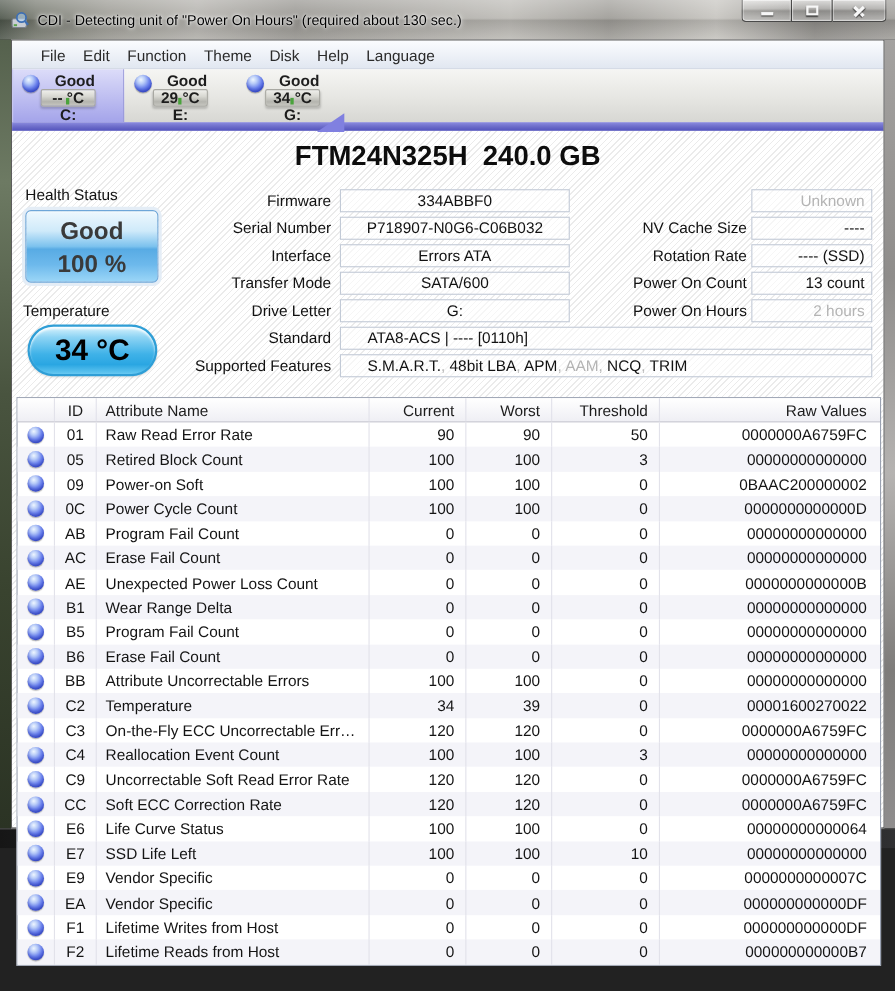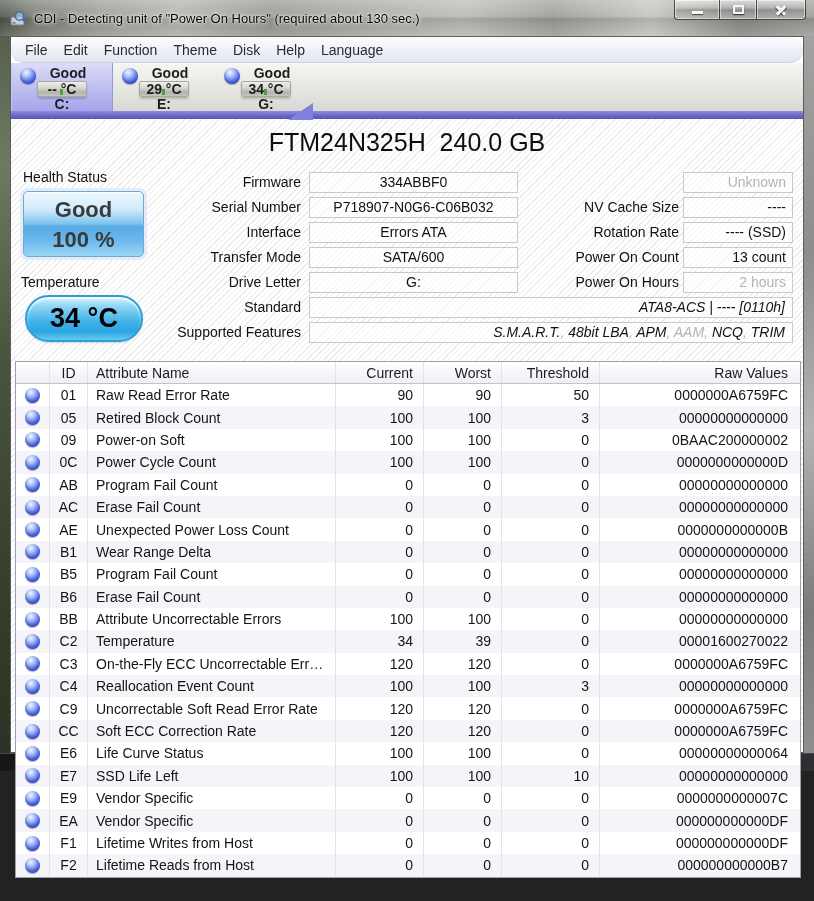--- a/index.html
+++ b/index.html
@@ -51,21 +51,21 @@
   .client {
     position:absolute; top:36px; left:10px; right:10px; bottom:18px;
     background:#fff; border:1px solid #5c5c5c;
     display:flex; flex-direction:column;
   }
 
   .menubar {
     height:26px; flex:0 0 26px;
     background:linear-gradient(180deg,#fbfcfe,#e1e7f1);
     border-bottom:1px solid #ccd4e0;
-    display:flex; align-items:center; padding:0 6px;border-radius:13px;
+    display:flex; align-items:center; padding:0 18px;
   }
   .menu-item { padding:3px 8px; font-size:14px; color:#2b2b2b; cursor:default; }
 
   .tabstrip {
     height:48px; flex:0 0 48px; position:relative; display:flex;
     background:linear-gradient(180deg,#f5f5f3 0%,#e6e6e2 55%,#d7d7d3 100%);
   }
   .tab { width:102px; position:relative; display:flex; flex-direction:column; align-items:center;
     padding-top:3px; font-size:14px; font-weight:bold; color:#1d1d1d; cursor:default; }
   .tab.selected {
@@ -94,21 +94,21 @@
     border-left:25px solid transparent; border-bottom:17px solid #8080e0;
   }
   .tab-accent { height:8px; flex:0 0 8px; background:linear-gradient(180deg,#8d8de0 0%,#6a6ac8 55%,#5353bd 100%); }
 
   
   .panel {
     position:relative; flex:1;
     background:repeating-linear-gradient(135deg,#ffffff 0px,#ffffff 3px,#ebebeb 3px,#ebebeb 4px);
   }
   .model-title { position:absolute; top:9px; left:0; right:0; text-align:center;
-    font-size:25px; font-weight:normal; color:#0d0d0d; white-space:pre; }
+    font-size:25px; font-weight:bold; color:#0d0d0d; white-space:pre; }
 
   .side-label { position:absolute; font-size:14px; color:#111; }
   .health-label { left:12px; top:50px; }
   .health-btn {
     position:absolute; left:12px; top:72px; width:121px; height:66px;
     border:1px solid #6ea6d8; border-radius:5px;
     background:linear-gradient(180deg,#eef8fe 0%,#cfeafa 28%,#7cc2ee 50%,#58abe4 54%,#6db9ec 76%,#9bd6f7 100%);
     box-shadow:0 0 0 3px #e4edf6, inset 0 1px 0 rgba(255,255,255,.85);
     text-align:center; color:#3a3a3a; font-weight:bold; font-size:22px; line-height:30px; padding-top:3px;
   }
@@ -125,21 +125,21 @@
     text-align:right; white-space:nowrap; }
   .f-label.left  { left:130px; width:160px; }
   .f-label.right { left:508px; width:160px; }
   .f-box {
     position:absolute; height:21px; font-size:14px; color:#111;
     border:1px solid #c2cad6; background:rgba(255,255,255,.55);
     line-height:19px; overflow:hidden; white-space:nowrap;
   }
   .f-box.left  { left:298px; width:209px; text-align:center; }
   .f-box.right { left:672px; width:110px; text-align:right; padding-right:6px; }
-  .f-box.wide  { left:298px; width:484px; text-align:right; padding:0 7px;font-style:italic; }
+  .f-box.wide  { left:298px; width:484px; text-align:left; padding:0 24px; }
   .muted { color:#b4b4b4; }
   .feat-sep { color:#b8b8b8; }
 
   
   .smart {
     position:absolute; left:4px; top:242px; width:786px; height:517px;
     background:#fff; border:1px solid #99a1b1; font-size:14px; color:#141414;
   }
   .t-header, .t-row { display:grid; grid-template-columns:34px 38px 248px 88px 78px 98px 1fr; }
   .t-header { height:22px; background:linear-gradient(180deg,#ffffff,#efeff4); border-bottom:1px solid #c2c2ce; }

